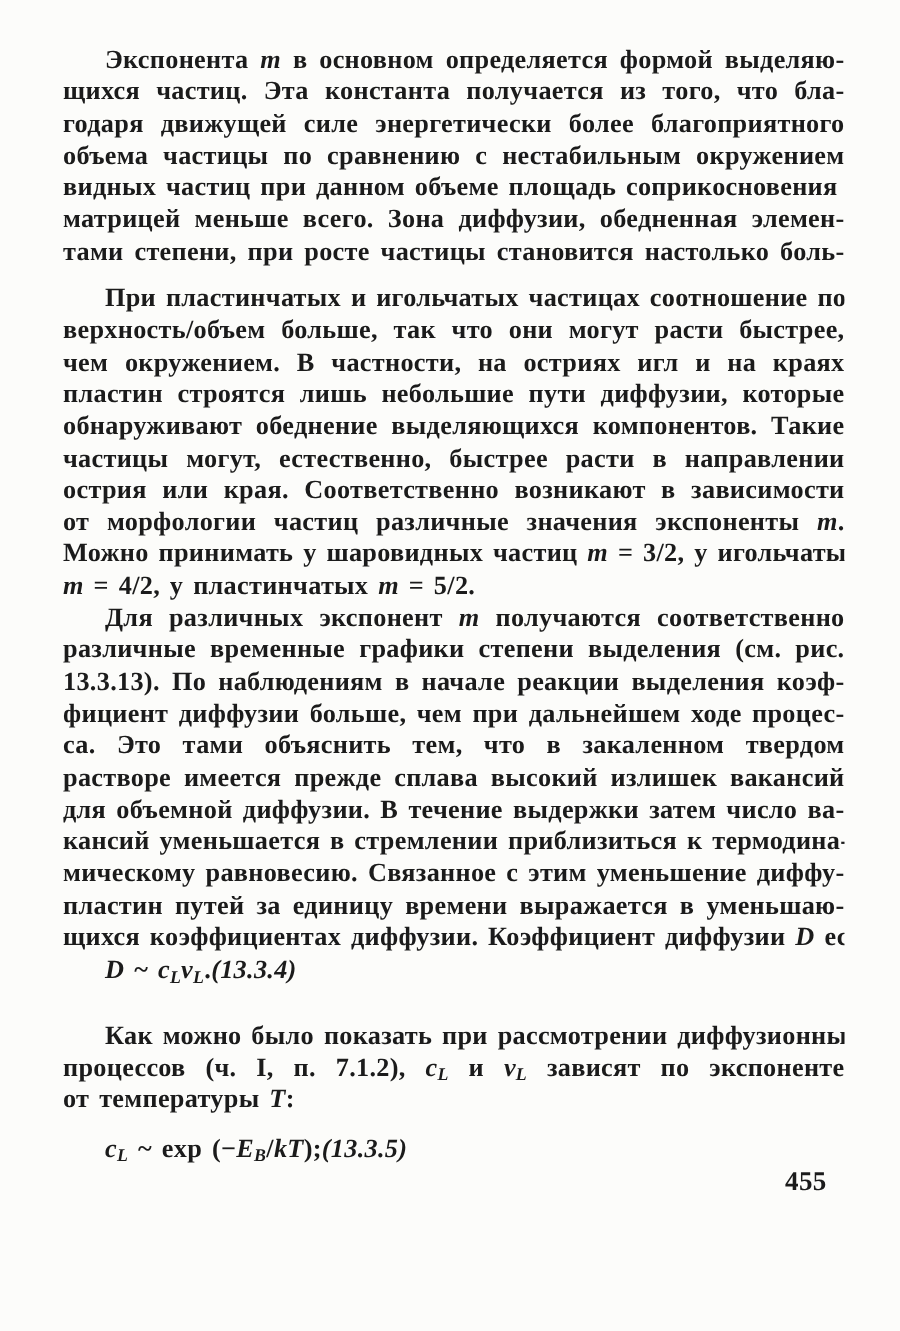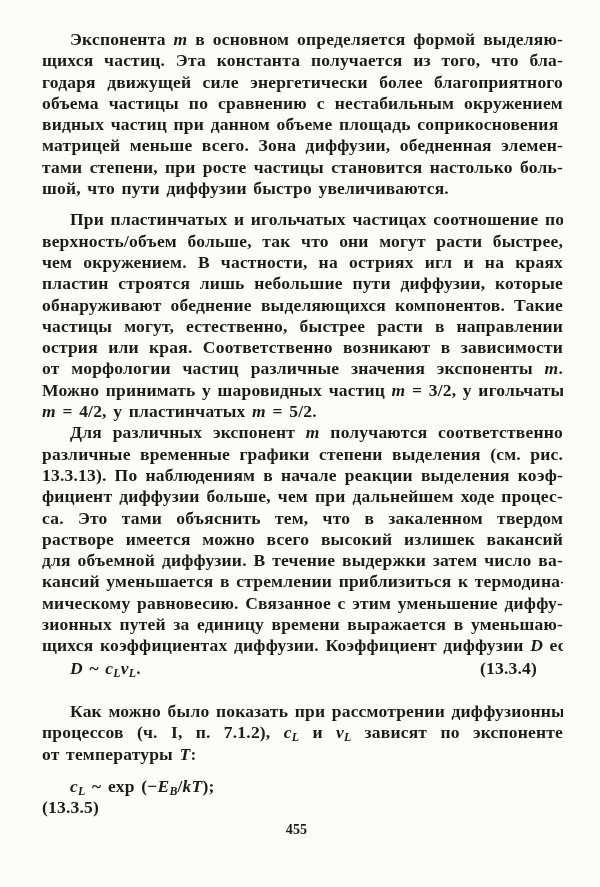--- a/index.html
+++ b/index.html
@@ -34,72 +34,71 @@
   }
   .line.first { padding-left: 28px; }
   i { font-style: italic; }
   sub {
     font-size: 0.68em;
     vertical-align: -0.28em;
     line-height: 0;
   }
   .formula {
     display: flex;
-    justify-content: space-between;
+    justify-content: flex-start;
     align-items: baseline;
   }
   .formula .expr { padding-left: 28px; }
-  .formula .eqnum { padding-right: 26px; }
+  .formula .eqnum { padding-right: 26px; font-style: italic; }
   .formula.f1 { margin-top: 1px; margin-bottom: 22px; }
-  .formula.f2 { margin-top: 11px; flex-direction: column; }
+  .formula.f2 { margin-top: 11px; }
   .page-number-row {
-    text-align: center;
+    text-align: right;
     padding-right: 12px;
     margin-top: 1px;
-    font-size: 14px;
+    font-size: 18px;
   }
 </style>
 </head>
 <body>
 
 <div class="page">
   <div>
       <div class="para">
         <div class="line first">Экспонента <i>m</i> в основном определяется формой выделяю-</div>
         <div class="line">щихся частиц. Эта константа получается из того, что бла-</div>
         <div class="line">годаря движущей силе энергетически более благоприятного</div>
         <div class="line">объема частицы по сравнению с нестабильным окружением</div>
         <div class="line">видных частиц при данном объеме площадь соприкосновения с</div>
         <div class="line">матрицей меньше всего. Зона диффузии, обедненная элемен-</div>
         <div class="line">тами степени, при росте частицы становится настолько боль-</div>
-        <div class="line last">шой, что пути диффузии быстро увеличиваются.</div>
       </div>
       <div class="para gap">
         <div class="line first">При пластинчатых и игольчатых частицах соотношение по-</div>
         <div class="line">верхность/объем больше, так что они могут расти быстрее,</div>
         <div class="line">чем окружением. В частности, на остриях игл и на краях</div>
         <div class="line">пластин строятся лишь небольшие пути диффузии, которые</div>
         <div class="line">обнаруживают обеднение выделяющихся компонентов. Такие</div>
         <div class="line">частицы могут, естественно, быстрее расти в направлении</div>
         <div class="line">острия или края. Соответственно возникают в зависимости</div>
         <div class="line">от морфологии частиц различные значения экспоненты <i>m</i>.</div>
         <div class="line">Можно принимать у шаровидных частиц <i>m</i> = 3/2, у игольчатых</div>
         <div class="line last"><i>m</i> = 4/2, у пластинчатых <i>m</i> = 5/2.</div>
       </div>
       <div class="para">
         <div class="line first">Для различных экспонент <i>m</i> получаются соответственно</div>
         <div class="line">различные временные графики степени выделения (см. рис.</div>
         <div class="line">13.3.13). По наблюдениям в начале реакции выделения коэф-</div>
         <div class="line">фициент диффузии больше, чем при дальнейшем ходе процес-</div>
         <div class="line">са. Это тами объяснить тем, что в закаленном твердом</div>
-        <div class="line">растворе имеется можно всего высокий излишек вакансий</div>
+        <div class="line">растворе имеется прежде сплава высокий излишек вакансий</div>
         <div class="line">для объемной диффузии. В течение выдержки затем число ва-</div>
         <div class="line">кансий уменьшается в стремлении приблизиться к термодина-</div>
         <div class="line">мическому равновесию. Связанное с этим уменьшение диффу-</div>
-        <div class="line">зионных путей за единицу времени выражается в уменьшаю-</div>
+        <div class="line">пластин путей за единицу времени выражается в уменьшаю-</div>
         <div class="line">щихся коэффициентах диффузии. Коэффициент диффузии <i>D</i> есть</div>
       </div>
       <div class="formula f1">
         <span class="expr"><i>D</i> ~ <i>c<sub>L</sub>v<sub>L</sub></i>.</span>
         <span class="eqnum">(13.3.4)</span>
       </div>
       <div class="para">
         <div class="line first">Как можно было показать при рассмотрении диффузионных</div>
         <div class="line">процессов (ч. I, п. 7.1.2), <i>c<sub>L</sub></i> и <i>v<sub>L</sub></i> зависят по экспоненте</div>
         <div class="line last">от температуры <i>T</i>:</div>

